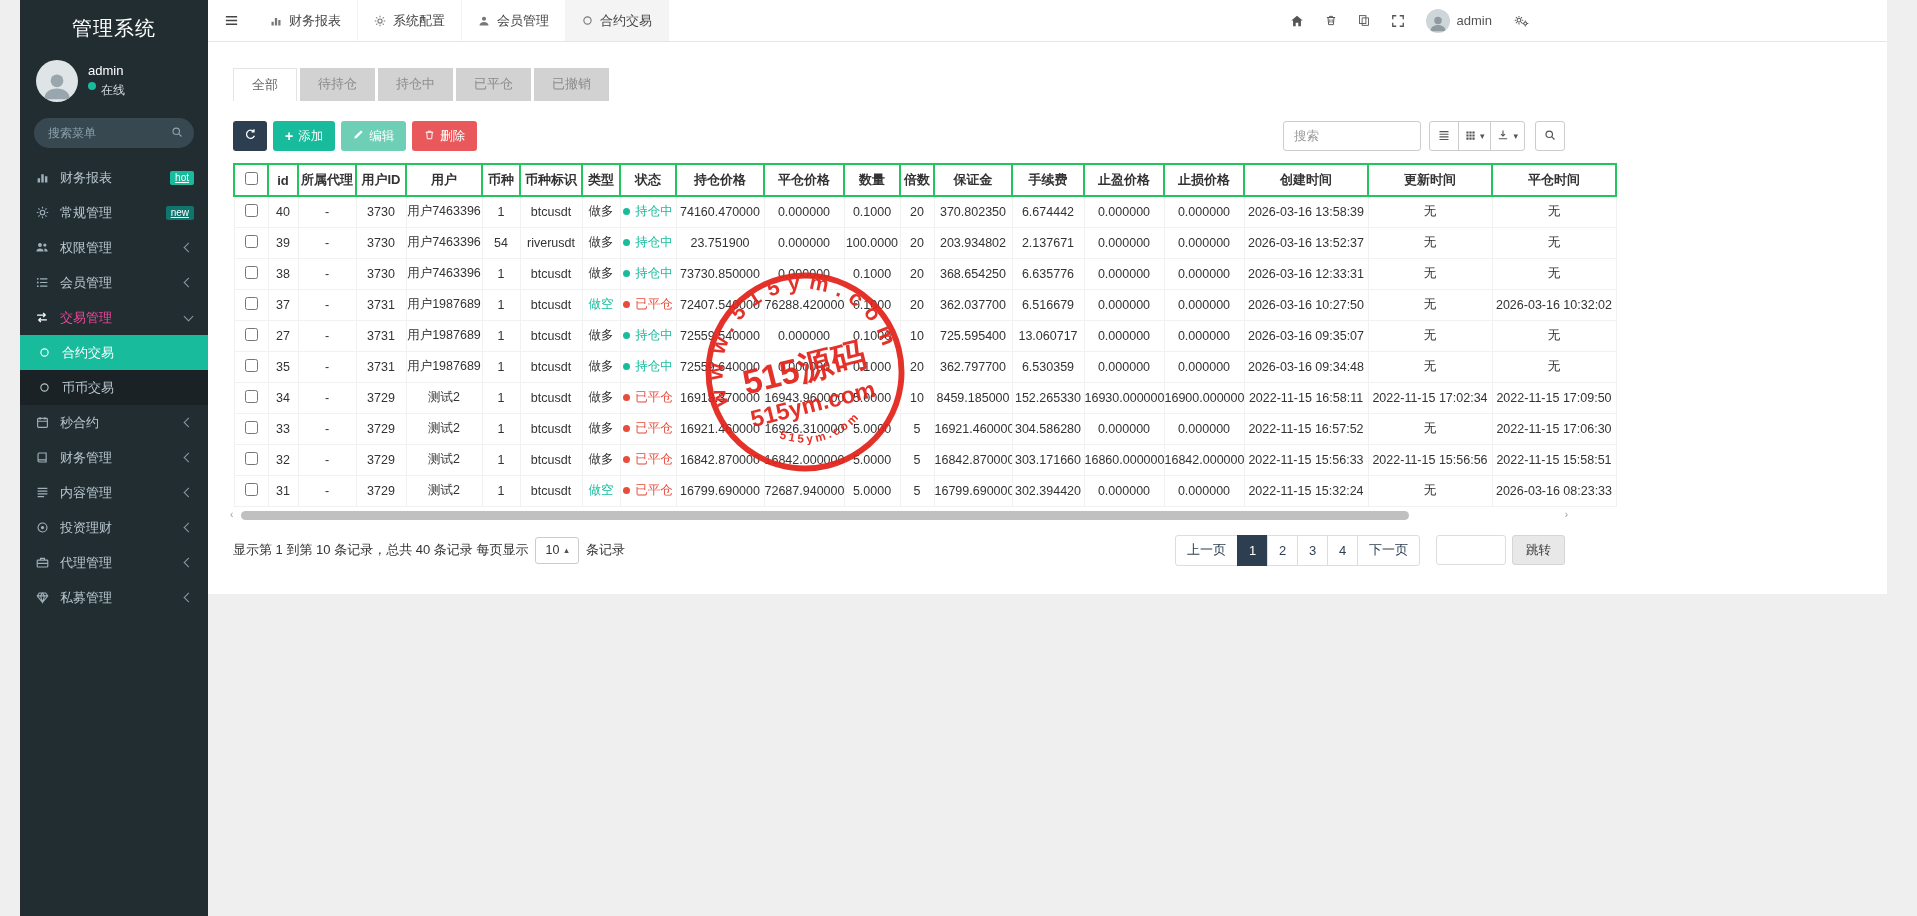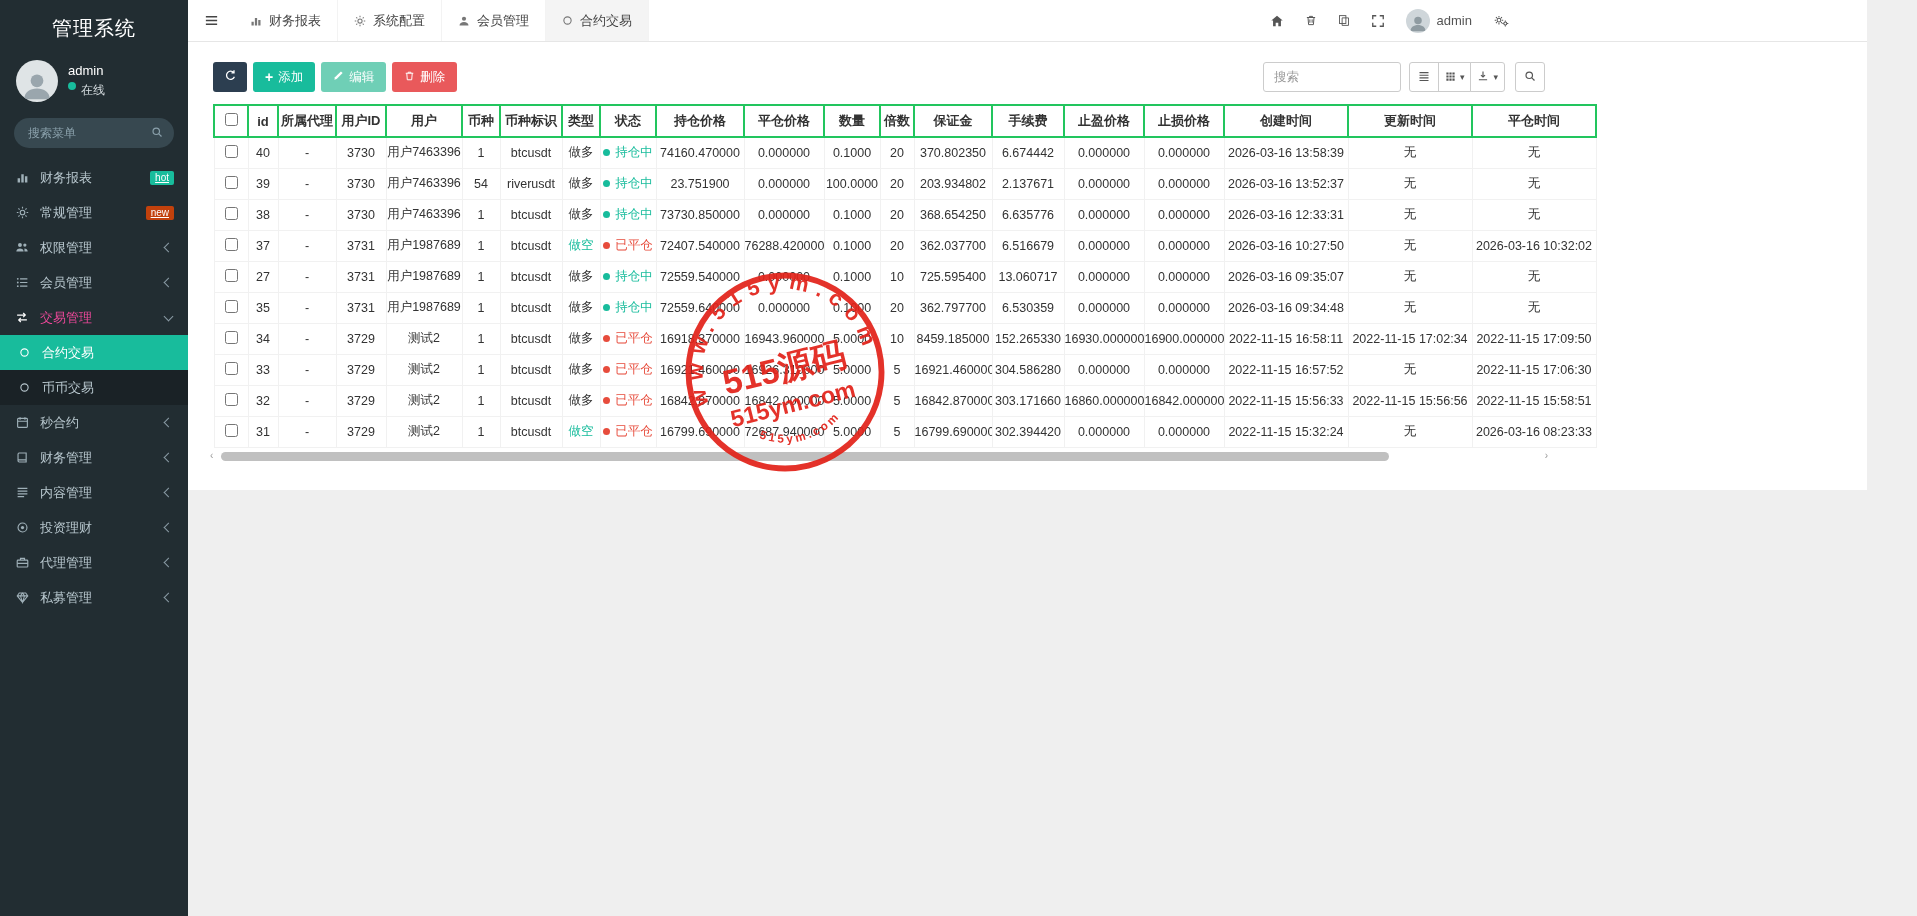--- a/index.html
+++ b/index.html
@@ -1,19 +1,19 @@
 <!DOCTYPE html>
 <html><head>
 <meta charset="utf-8">
 <style>
   * { box-sizing: border-box; margin: 0; padding: 0; }
   html, body { width: 1917px; height: 916px; overflow: hidden; }
   body { font-family: "Liberation Sans", "DejaVu Sans", sans-serif; background: #efefef; font-size: 13px; color: #333; }
 
-  .layout { display: flex; width: 1867px; height: 916px; }
+  .layout { display: flex; width: 1867px; height: 916px; margin-left: 20px; }
 
   
   .sidebar { width: 188px; flex-shrink: 0; background: #222d32; display: flex; flex-direction: column; }
   .brand { color: #fff; font-size: 20px; font-weight: 500; text-align: center; padding: 15px 0 8px; letter-spacing: 1px; }
   .user-panel { display: flex; align-items: center; gap: 10px; padding: 10px 16px 12px; }
   .avatar { width: 42px; height: 42px; border-radius: 50%; background: #dfe4e6; display: flex; align-items: flex-end; justify-content: center; overflow: hidden; }
   .user-name { color: #fff; font-size: 13px; margin-bottom: 4px; }
   .user-status { color: #d8dfe2; font-size: 12px; display: flex; align-items: flex-start; gap: 5px; }
   .odot { width: 8px; height: 8px; border-radius: 50%; background: #18bc9c; display: inline-block; }
   .menu-search { margin: 4px 14px 12px; position: relative; }
@@ -21,21 +21,21 @@
   .menu-search input::placeholder { color: #8aa0ab; }
   .msearch-ic { position: absolute; right: 11px; top: 8px; color: #8aa0ab; }
   .menu { flex: 1; overflow: hidden; }
   .mi { display: flex; align-items: center; gap: 10px; height: 35px; padding: 0 14px; color: #b8c7ce; cursor: pointer; font-size: 13px; }
   .mi .ic { width: 16px; display: flex; justify-content: center; color: #9fb0b8; }
   .mi .lbl { flex: 1; }
   .mi.parent-active { color: #ec4899; }
   .mi.parent-active .ic { color: #fff; }
   .badge { font-size: 10px; color: #fff; border-radius: 2px; padding: 2px 5px; line-height: 1; text-decoration: underline; }
   .badge.hot { background: #18bc9c; }
-  .badge.new { background: #c2410c; }
+  .badge.new { background: #0f766e; }
   .chev { width: 7px; height: 7px; border-right: 1.5px solid #8a9ba5; border-bottom: 1.5px solid #8a9ba5; transform: rotate(135deg); margin-right: 2px; }
   .chev.down { transform: rotate(45deg); margin-top: -3px; }
   .submenu { background: #1a2226; }
   .smi { display: flex; align-items: center; gap: 10px; height: 35px; padding: 0 16px; color: #b8c7ce; cursor: pointer; font-size: 13px; }
   .smi .ic { width: 16px; display: flex; justify-content: center; }
   .smi.active { background: #18bc9c; color: #fff; }
 
   
   .right { flex: 1; position: relative; background: #efefef; display: flex; flex-direction: column; }
   .topbar { height: 42px; min-height: 42px; background: #fff; border-bottom: 1px solid #e6e6e6; display: flex; align-items: stretch; }
@@ -355,20 +355,27 @@
                 <path d="M14.5 7.5V9M14.5 13v1.5M11 11h1.5M16.5 11H18"></path>
               </g>
             </svg>
           </span>
       </div>
     </header>
 
     <section class="main">
       <div class="container">
 
+        <div class="ftabs">
+          <div class="ftab active">全部</div>
+          <div class="ftab">待持仓</div>
+          <div class="ftab">持仓中</div>
+          <div class="ftab">已平仓</div>
+          <div class="ftab">已撤销</div>
+        </div>
 
         <div class="toolbar">
           <button class="btn refresh">
             <span><svg viewBox="0 0 16 16" width="13" height="13">
                   <path fill="none" stroke="#fff" stroke-width="1.6" d="M12.8 9.5A5 5 0 1 1 12 4.5M12.3 1.6v3.1h-3.1"></path>
                 </svg></span>
           </button>
           <button class="btn add">
             <span class="plus">+</span>
             <span>添加</span>
@@ -686,20 +693,39 @@
               </tr>
             </tbody>
           </table>
 
         <div class="hscroll">
           <span class="harrow l">‹</span>
           <div class="hthumb"></div>
           <span class="harrow r">›</span>
         </div>
 
+        <div class="pager">
+          <span>显示第 1 到第 10 条记录，总共 40 条记录 每页显示</span>
+          <button class="pp-btn">
+            <span>10</span>
+            <span class="caret">▴</span>
+          </button>
+          <span>条记录</span>
+
+          <div class="pages">
+            <div class="page-it first">上一页</div>
+            <div class="page-it num active">1</div>
+            <div class="page-it num">2</div>
+            <div class="page-it num">3</div>
+            <div class="page-it num">4</div>
+            <div class="page-it last">下一页</div>
+            <input class="jump-input" style="">
+            <button class="jump-btn">跳转</button>
+          </div>
+        </div>
 
       </div>
     </section>
 
     <svg class="stamp" viewBox="0 0 240 240">
       <g transform="rotate(-14 120 120)">
         <circle cx="120" cy="120" r="99" fill="none" stroke="#e2231a" stroke-width="6"></circle>
         <path id="wmTop" d="M 60 178 A 84 84 0 1 1 180 178" fill="none"></path>
         <path id="wmBot" d="M 67 170 A 74 74 0 0 0 173 170" fill="none"></path>
         <text class="wm-ring"><textPath href="#wmTop" startOffset="13%">www.515ym.com</textPath></text>

